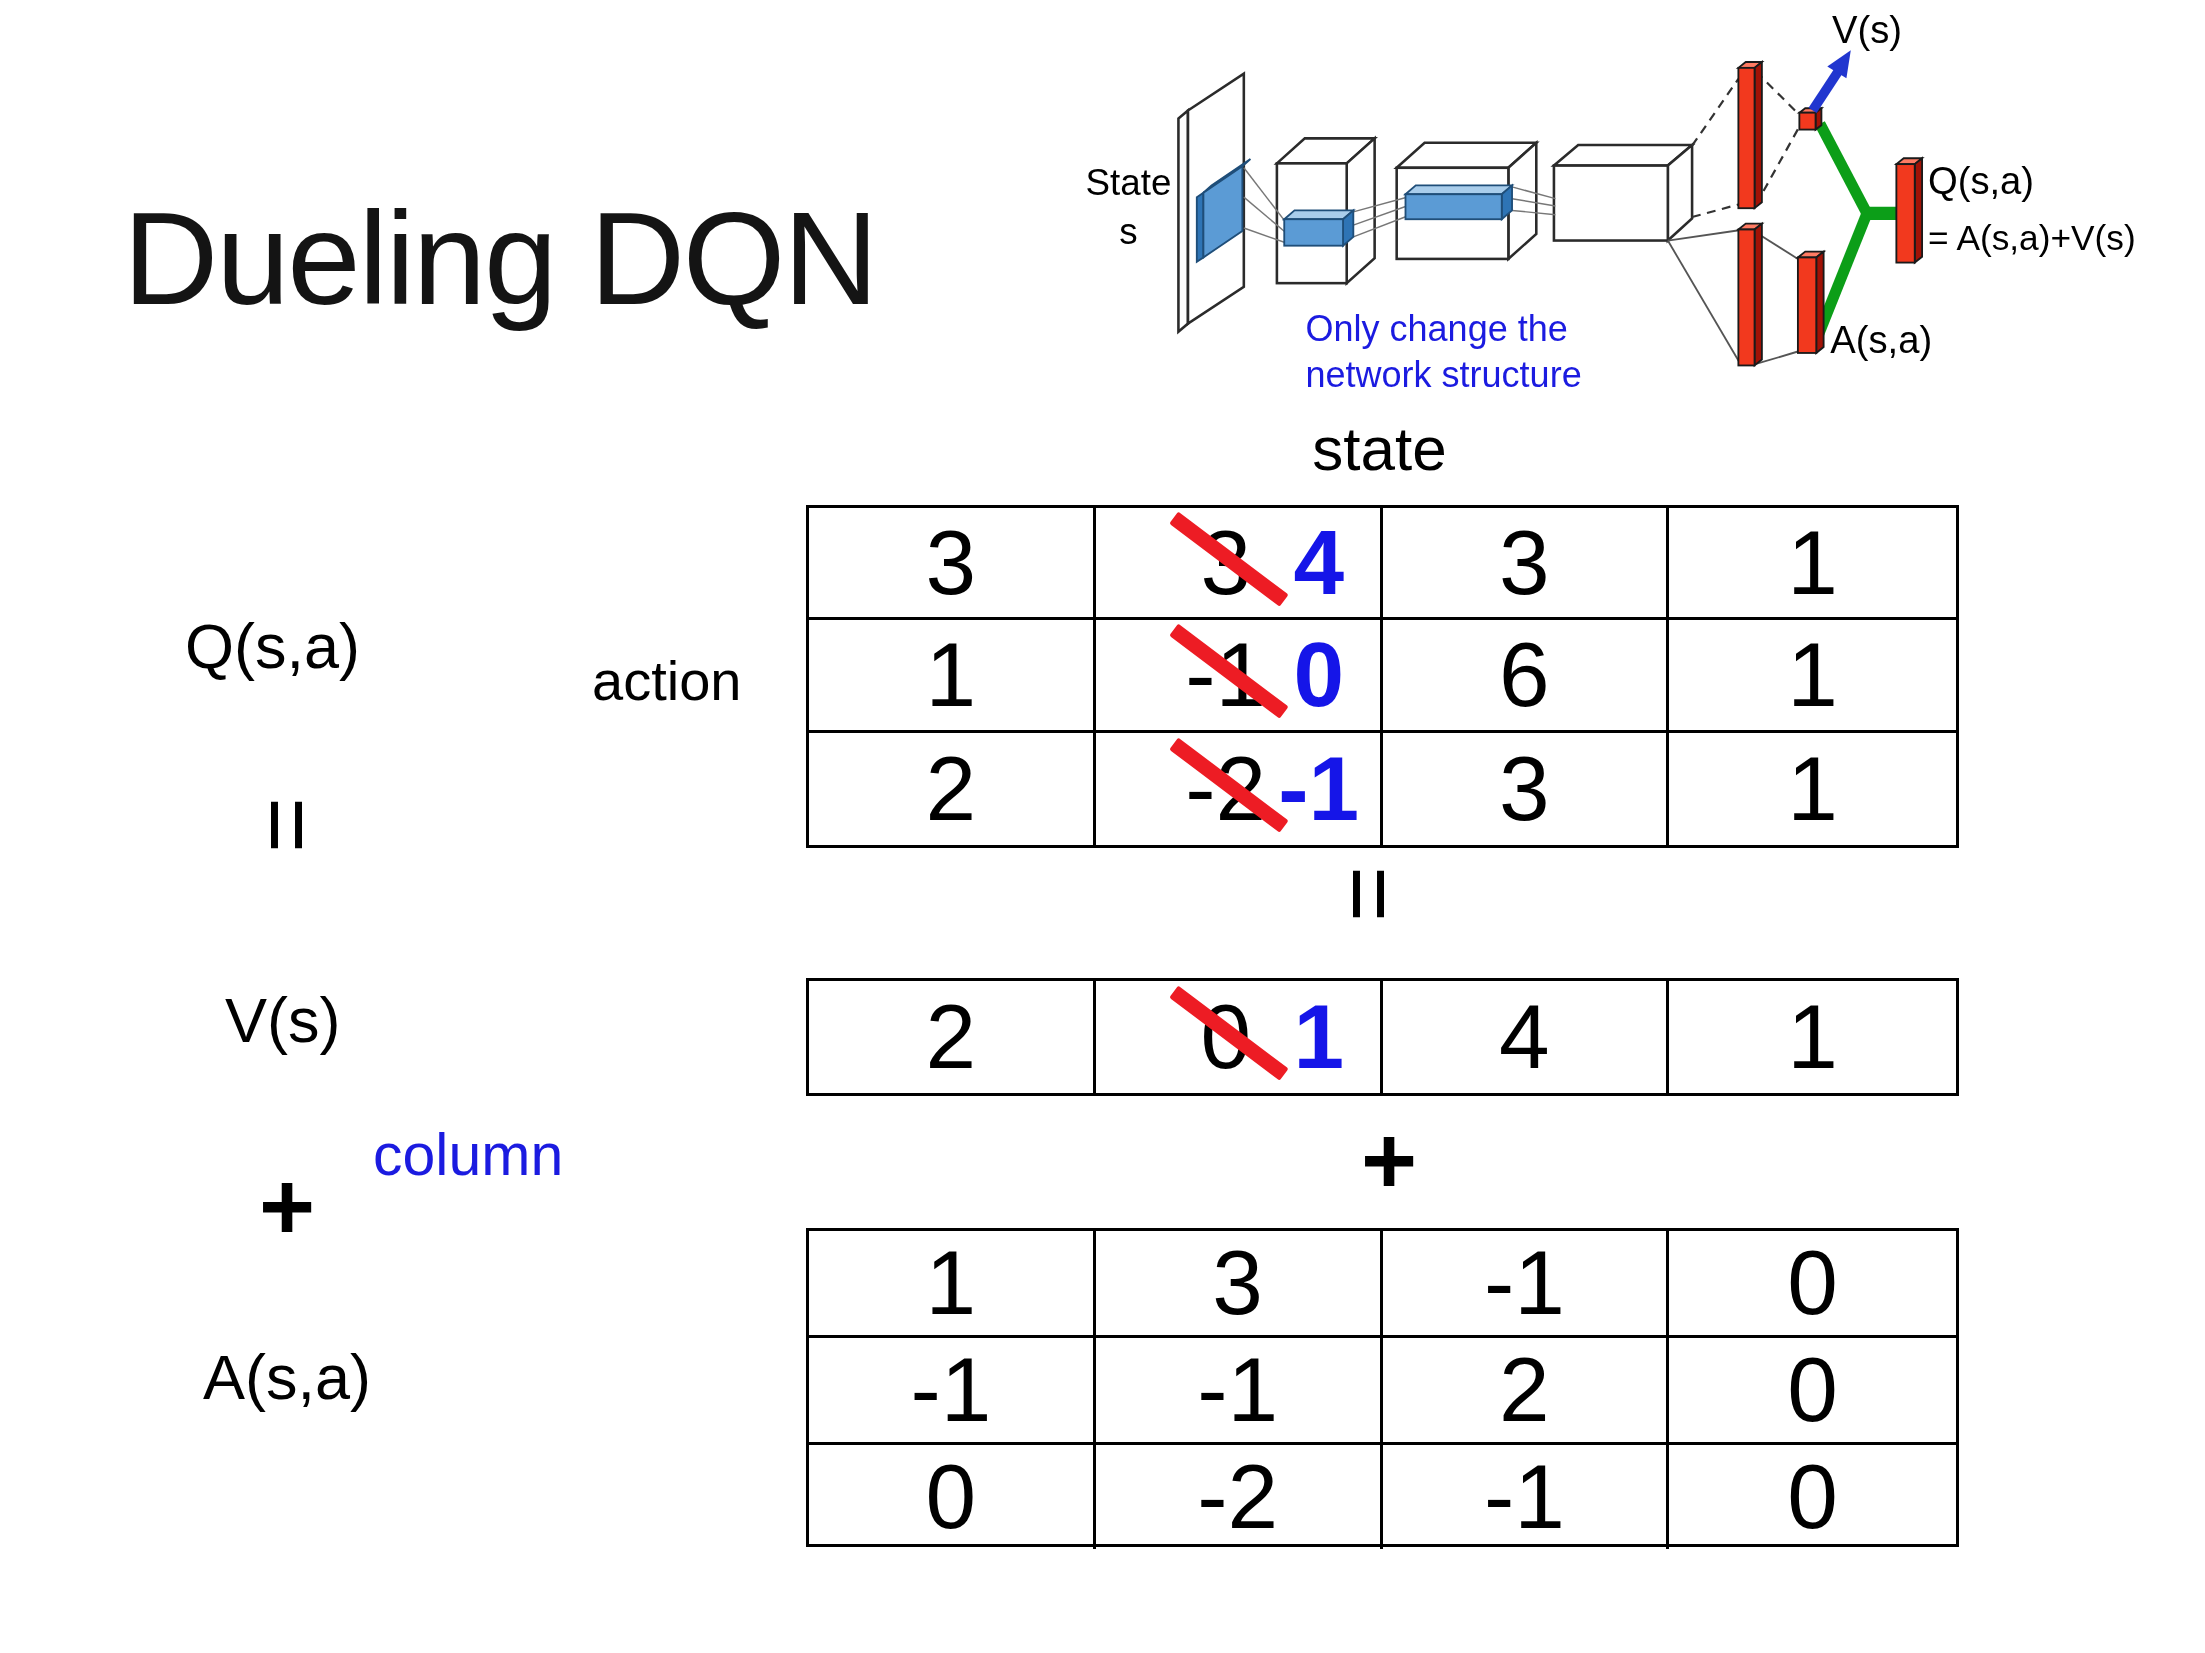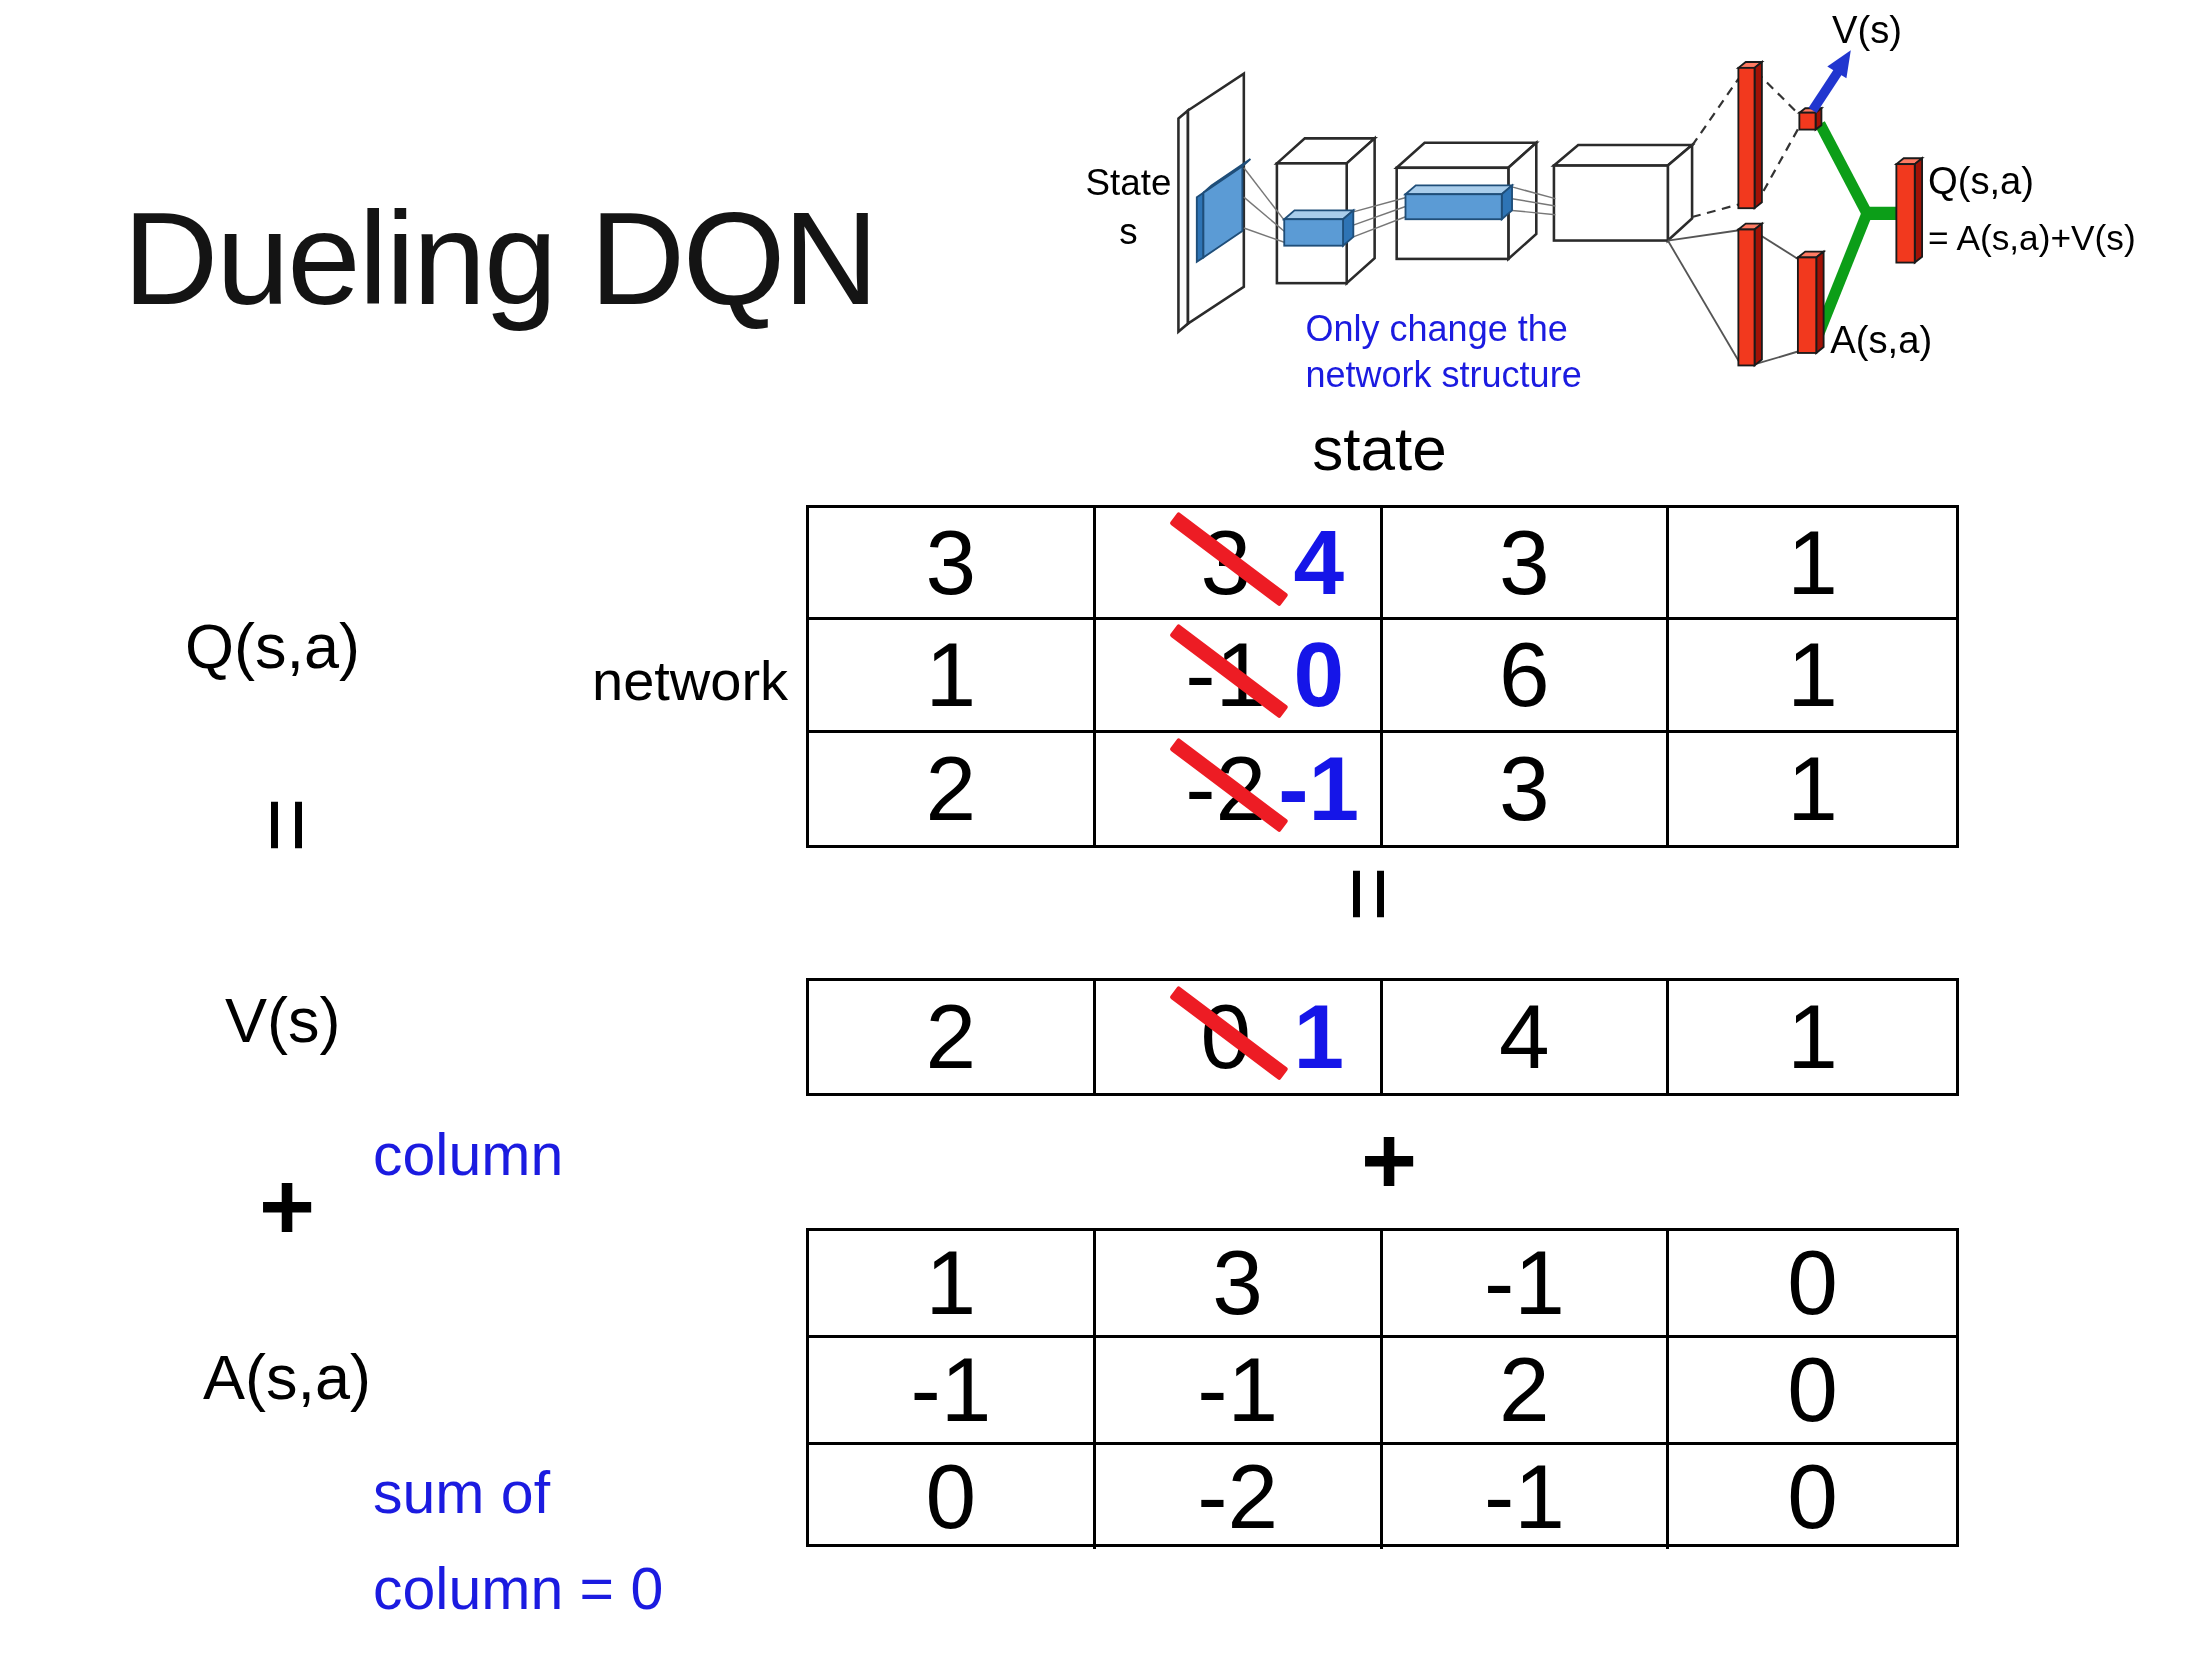--- a/index.html
+++ b/index.html
@@ -164,28 +164,27 @@
     <text x="85" y="332" font-size="50" fill="#000" text-anchor="middle">s</text>
     <text x="1090" y="58" font-size="52" fill="#000" text-anchor="middle">V(s)</text>
     <text x="1173" y="264" font-size="52" fill="#000">Q(s,a)</text>
     <text x="1173" y="340" font-size="48" fill="#000">= A(s,a)+V(s)</text>
     <text x="1040" y="480" font-size="52" fill="#000">A(s,a)</text>
     <text x="326" y="464" font-size="49" fill="#1b1be0">Only change the</text>
     <text x="326" y="526" font-size="49" fill="#1b1be0">network structure</text>
   </svg>
 
   <div class="abs" id="state-header">state</div>
-  <div class="abs" id="action-label">network</div>
+  <div class="abs" id="action-label">action</div>
   <div class="abs" id="q-label">Q(s,a)</div>
   <div class="abs roteq" id="eq-left">=</div>
   <div class="abs" id="v-label">V(s)</div>
   <div class="abs blue-note" id="avg-note"><br><span>column</span></div>
   <div class="abs plus op" id="plus-left">+</div>
   <div class="abs" id="a-label">A(s,a)</div>
-  <div class="abs blue-note" id="sum-note"><span>sum of</span><br><span>column = 0</span></div>
   <div class="abs roteq" id="eq-center">=</div>
   <div class="abs plus op" id="plus-center">+</div>
 
   <div class="tbl" id="tbl-q">
     <div class="cell">
         <span class="num">3</span>
       </div>
     <div class="cell corr">
       <span class="num old">3</span>
       <span class="slash"></span>

